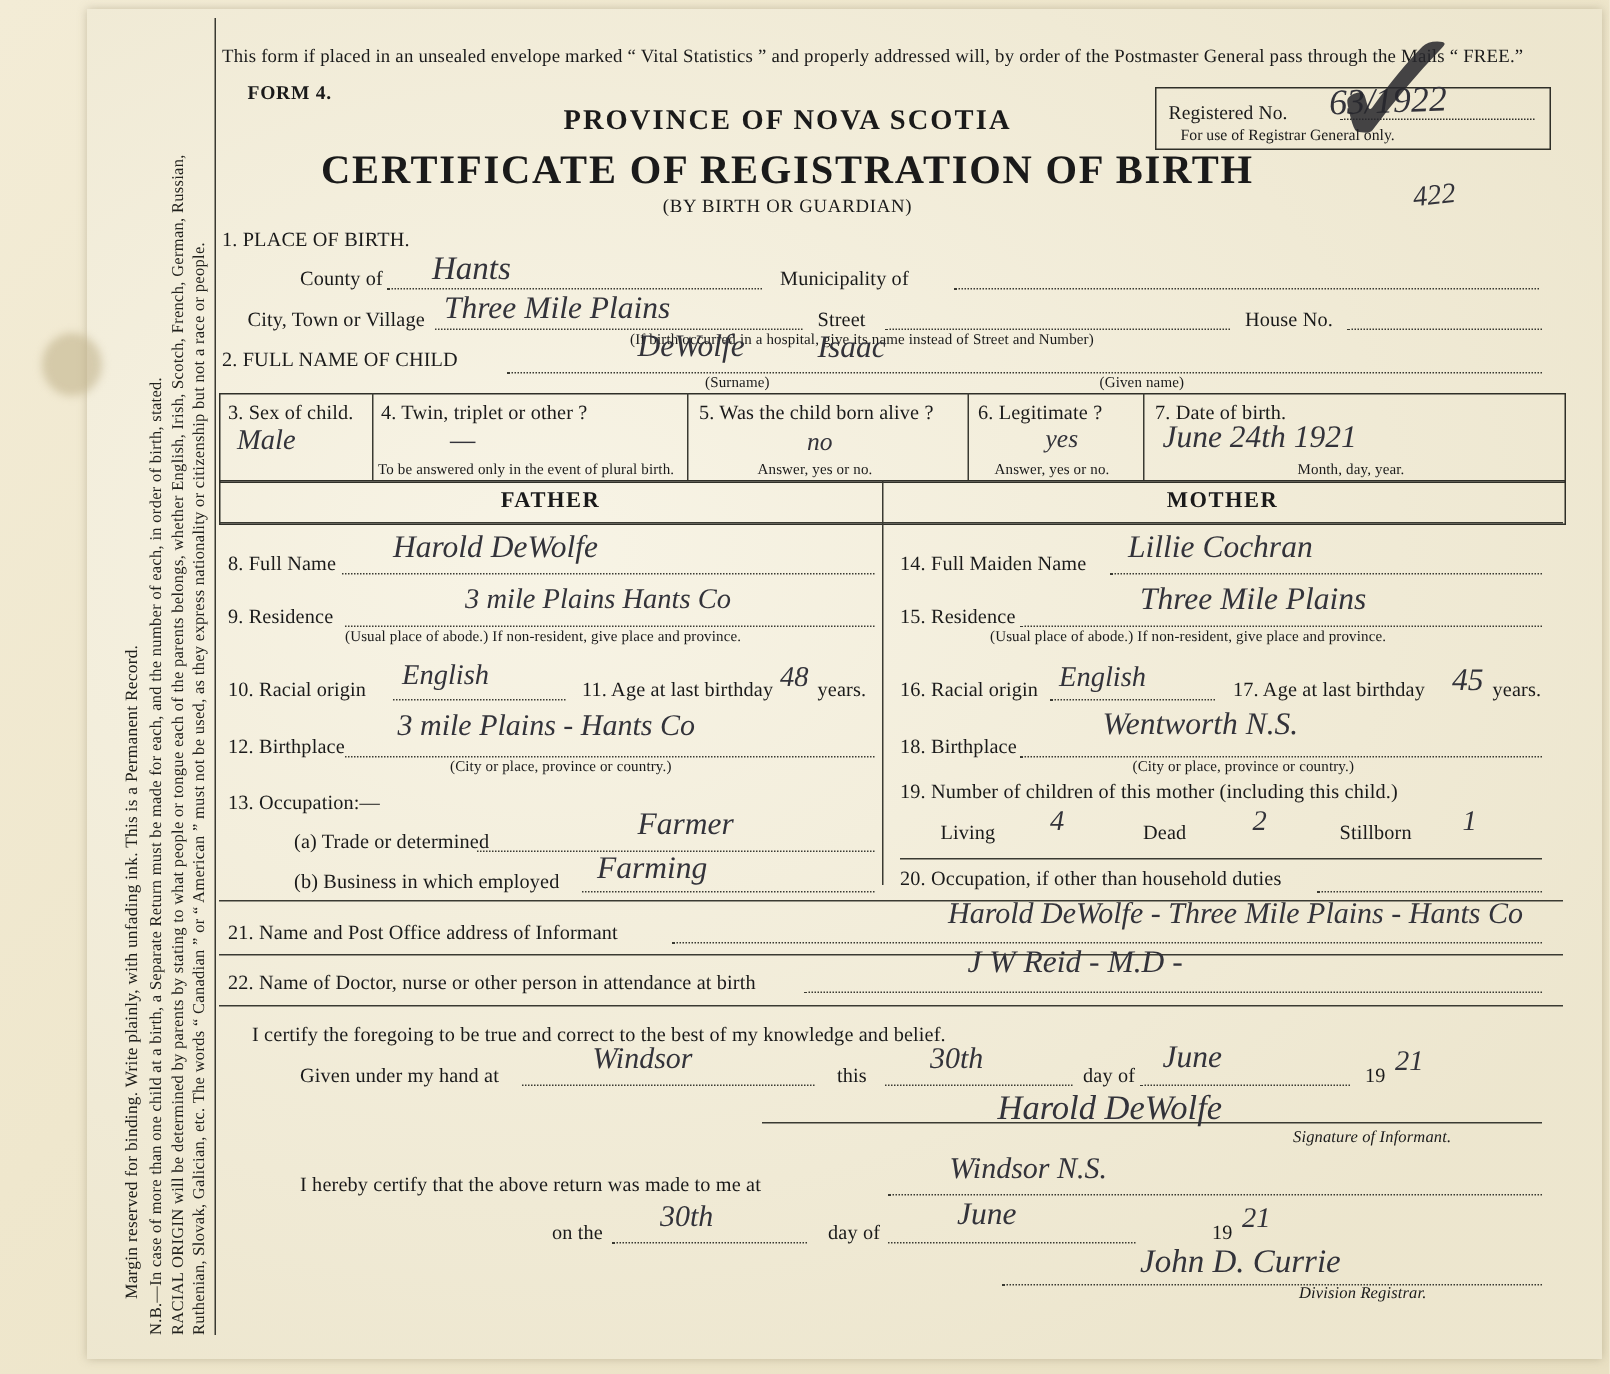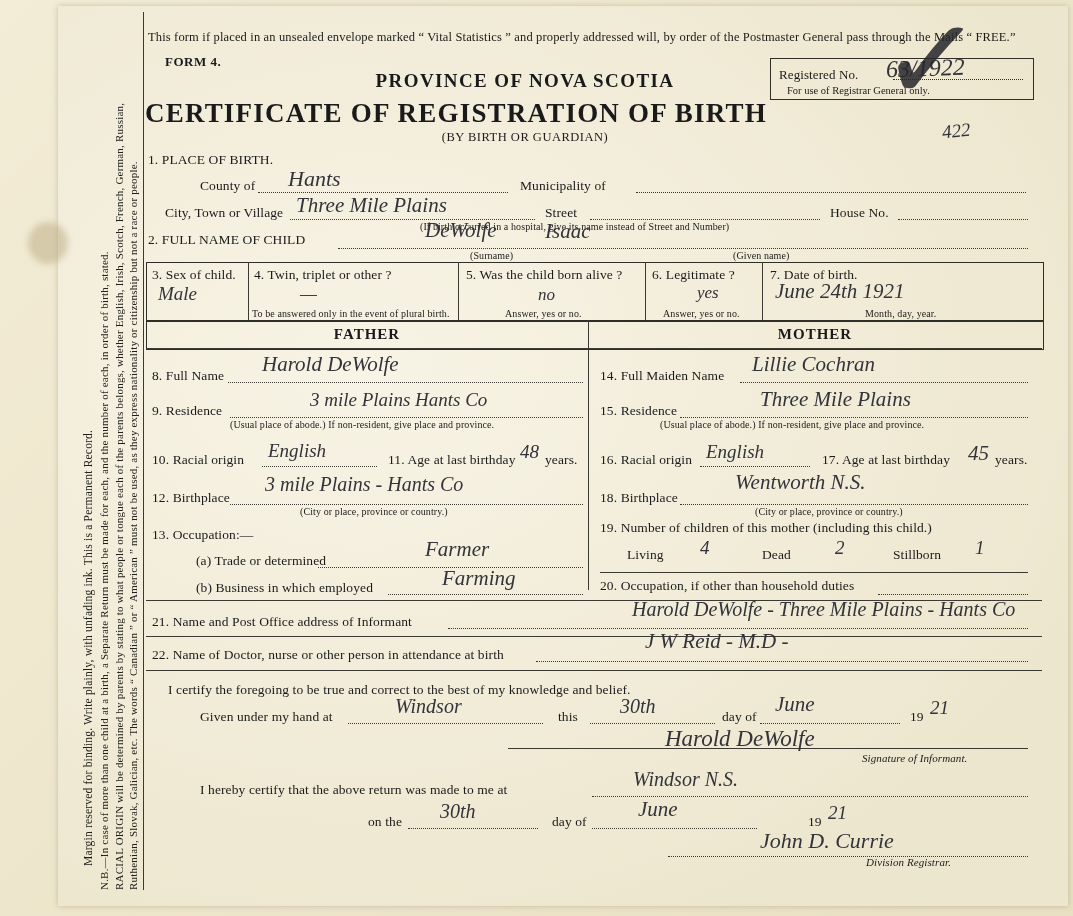--- a/index.html
+++ b/index.html
@@ -46,21 +46,21 @@
   .topnote{
     position:absolute;left:148px;top:30px;width:880px;
     font-size:12.5px;letter-spacing:.15px;
   }
   .formno{position:absolute;left:165px;top:54px;font-size:13px;font-weight:bold;letter-spacing:.5px;}
   .province{
     position:absolute;left:145px;top:70px;width:760px;text-align:center;
     font-size:19px;font-weight:bold;letter-spacing:1.4px;
   }
   .title{
-    position:absolute;left:145px;top:98px;width:760px;
+    position:absolute;left:145px;top:98px;width:760px;text-align:center;
     font-size:27px;font-weight:bold;letter-spacing:1.2px;
   }
   .subtitle{
     position:absolute;left:145px;top:130px;width:760px;text-align:center;
     font-size:12.5px;letter-spacing:.5px;
   }
   
   .regbox{
     position:absolute;left:770px;top:58px;width:262px;height:40px;
     border:1px solid #2f2f28;
@@ -204,21 +204,21 @@
   <div class="hw" style="left:265px;top:473px;font-size:20px;">3 mile Plains - Hants Co</div>
   <div class="lbl xs" style="left:300px;top:506px;">(City or place, province or country.)</div>
 
   <div class="lbl" style="left:152px;top:527px;">13. Occupation:—</div>
   <div class="lbl" style="left:196px;top:553px;">(a) Trade or determined</div>
   <div class="dotline" style="left:318px;top:567px;width:265px;"></div>
   <div class="hw" style="left:425px;top:537px;font-size:21px;">Farmer</div>
 
   <div class="lbl" style="left:196px;top:580px;">(b) Business in which employed</div>
   <div class="dotline" style="left:388px;top:594px;width:195px;"></div>
-  <div class="hw" style="left:398px;top:566px;font-size:21px;margin-left:44px;">Farming</div>
+  <div class="hw" style="left:398px;top:566px;font-size:21px;">Farming</div>
 
   <div class="lbl" style="left:600px;top:368px;">14. Full Maiden Name</div>
   <div class="dotline" style="left:740px;top:382px;width:288px;"></div>
   <div class="hw" style="left:752px;top:352px;font-size:21px;">Lillie Cochran</div>
 
   <div class="lbl" style="left:600px;top:403px;font-family:Liberation Serif, serif;">15. Residence</div>
   <div class="dotline" style="left:680px;top:417px;width:348px;"></div>
   <div class="hw" style="left:760px;top:387px;font-size:21px;">Three Mile Plains</div>
   <div class="lbl xs" style="left:660px;top:419px;">(Usual place of abode.)  If non-resident, give place and province.</div>
 

